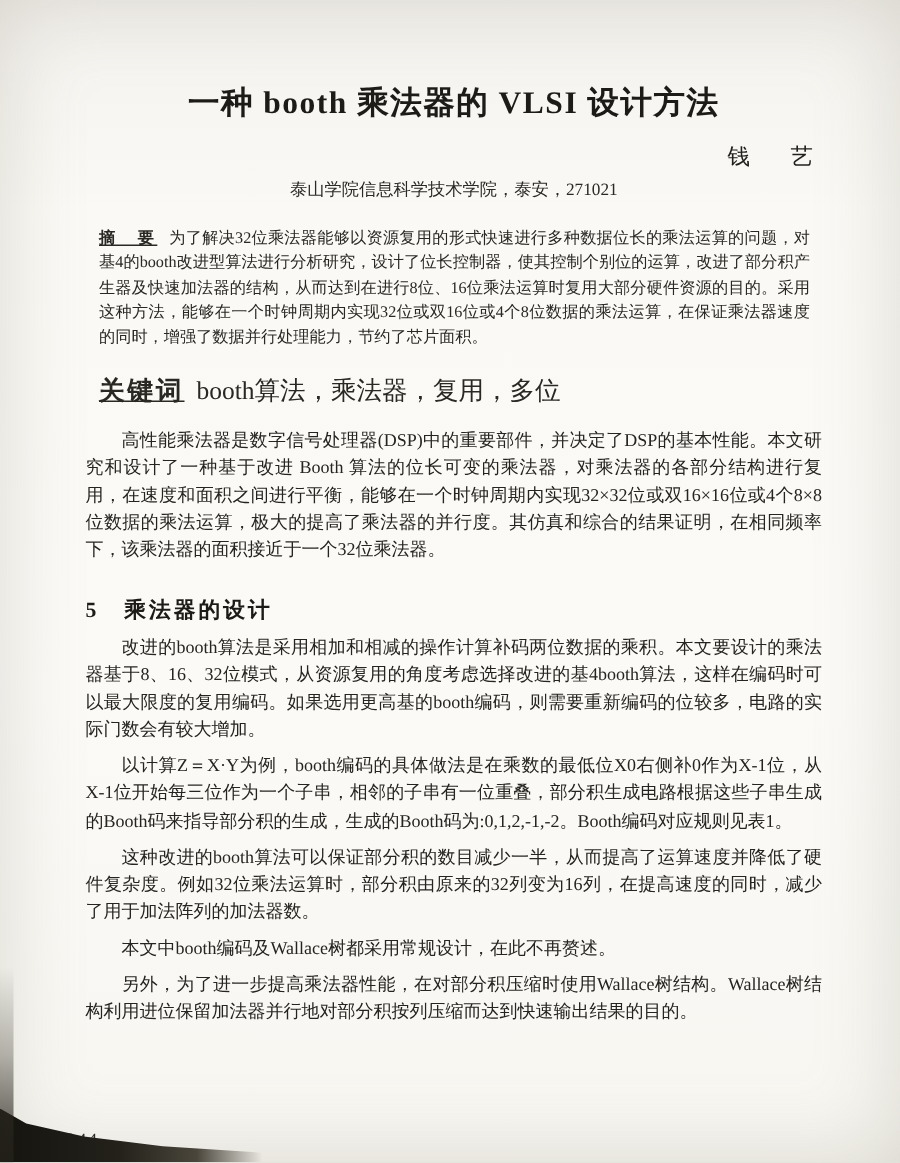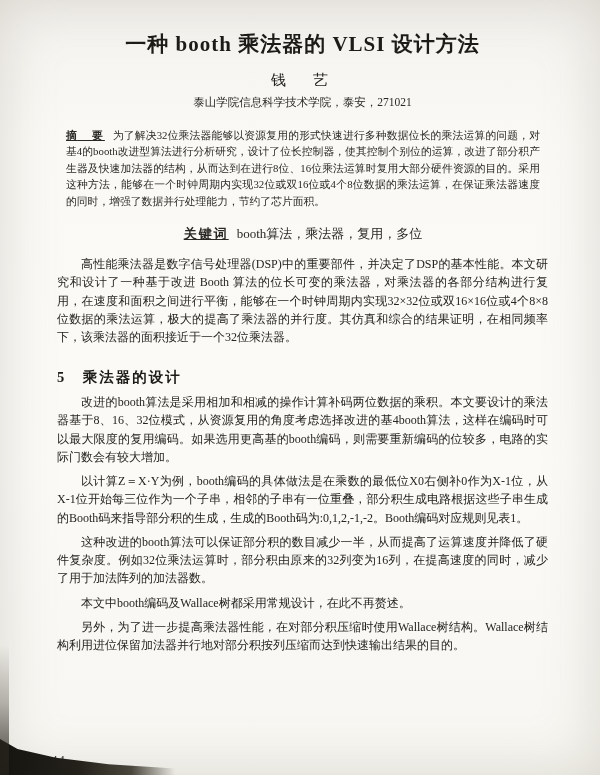--- a/index.html
+++ b/index.html
@@ -11,33 +11,33 @@
     font-family: "Liberation Serif", "DejaVu Serif", serif;
   }
   .page {
     position: relative;
     width: 600px;
     height: 775px;
     background: linear-gradient(180deg, #f4f2ee 0%, #faf9f5 18%, #fbfaf7 60%, #f7f6f1 100%);
     box-shadow: inset 0 0 55px rgba(140,135,120,0.28);
     overflow: hidden;
     box-sizing: border-box;
-    padding: 30px 52px 0 57px;
+    padding: 54px 52px 0 57px;
     color: #262420;
   }
   .title {
     margin: 0 0 13px 0;
     font-size: 21px;
     font-weight: bold;
     text-align: center;
     letter-spacing: 1px;
     color: #1d1b18;
   }
   .author {
-    text-align: center;
+    text-align: right;
     font-size: 15px;
     letter-spacing: 6px;
     margin-bottom: 5px;
     color: #22201c;
   }
   .affiliation {
     text-align: center;
     font-size: 11.5px;
     margin-bottom: 17px;
     color: #2b2925;
@@ -50,23 +50,22 @@
     color: #2a2823;
   }
   .abs-label, .kw-label {
     font-weight: bold;
     letter-spacing: 2px;
     margin-right: 8px;
     text-decoration: underline;
   }
   .keywords {
     margin: 16px 8px 0 9px;
-    font-size: 13px;
+    font-size: 17px;
     color: #2a2823;
-    text-align: center;
   }
   .body-para {
     margin: 6px 0 0 0;
     font-size: 12px;
     line-height: 1.52;
     text-align: justify;
     text-indent: 2em;
     color: #262420;
   }
   .intro {

